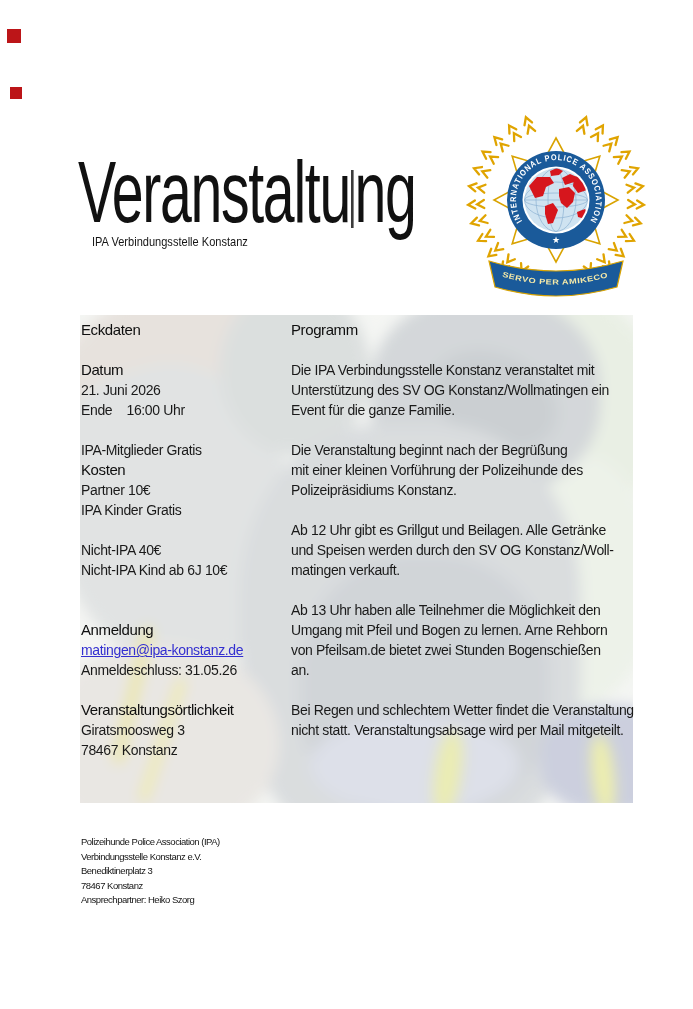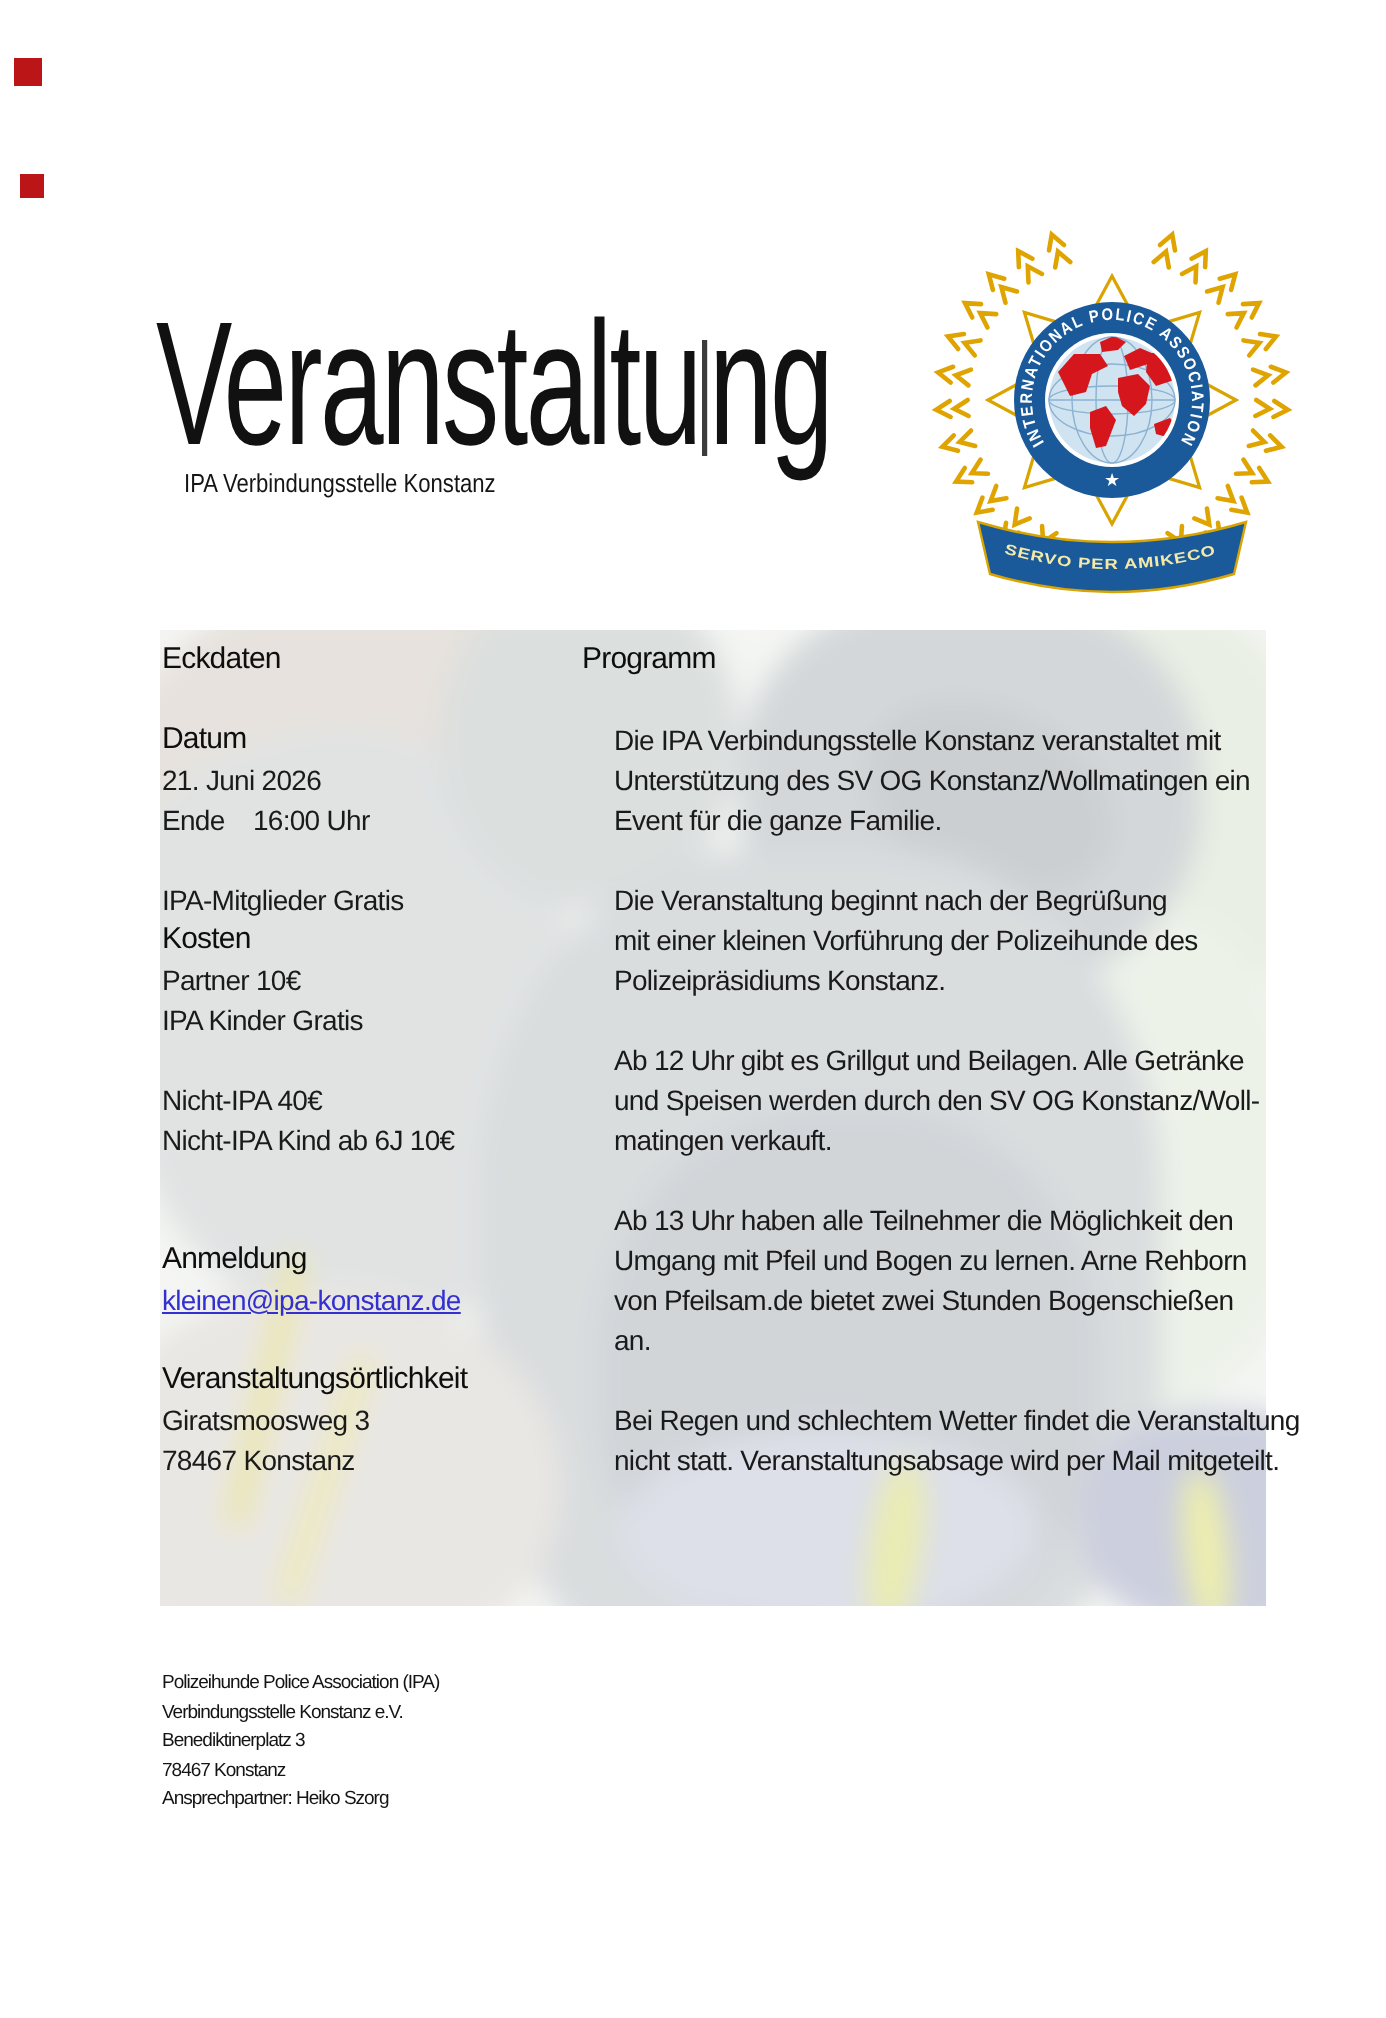--- a/index.html
+++ b/index.html
@@ -49,21 +49,21 @@
   
   .logo{position:absolute;left:462px;top:112px;width:190px;height:190px}
 
   
   .col{position:absolute;top:320px;font-size:14px;line-height:20px;letter-spacing:-.35px;color:#1a1a1a}
   .col-left{left:81px;width:206px}
   .col-right{left:291px;width:360px}
   .ln{white-space:pre-wrap;min-height:20px}
   .h{font-weight:400;font-size:15px;letter-spacing:-.4px;color:#0e0e0e}
   .gap{height:20px}
-  .para{margin:20px 0 0 16px;white-space:pre-line}
+  .para{margin:20px 0 0 0;white-space:pre-line}
   a.email{color:#332fd0;text-decoration:underline}
 
   
   .footer{position:absolute;left:81px;top:835px;font-size:9.5px;line-height:14.6px;letter-spacing:-.5px;color:#141414}
 </style>
 </head>
 <body>
 
 <div class="mark m1"></div>
 <div class="mark m2"></div>
@@ -187,21 +187,22 @@
   <div class="ln">IPA-Mitglieder Gratis</div>
   <div class="ln h">Kosten</div>
   <div class="ln">Partner 10€</div>
   <div class="ln">IPA Kinder Gratis</div>
   <div class="gap"></div>
   <div class="ln">Nicht-IPA 40€</div>
   <div class="ln">Nicht-IPA Kind ab 6J 10€</div>
   <div class="gap"></div>
   <div class="gap"></div>
   <div class="ln h">Anmeldung</div>
-  <div class="ln"><a class="email" href="#">kleinen@ipa-konstanz.de</a></div>
+  <div class="ln"><a class="email" href="#">matingen@ipa-konstanz.de</a></div>
+  <div class="ln">Anmeldeschluss: 31.05.26</div>
   <div class="gap"></div>
   <div class="ln h">Veranstaltungsörtlichkeit</div>
   <div class="ln">Giratsmoosweg 3</div>
   <div class="ln">78467 Konstanz</div>
 </div>
 
 <div class="col col-right">
   <div class="ln h">Programm</div>
   <p class="para">Die IPA Verbindungsstelle Konstanz veranstaltet mit
 Unterstützung des SV OG Konstanz/Wollmatingen ein

